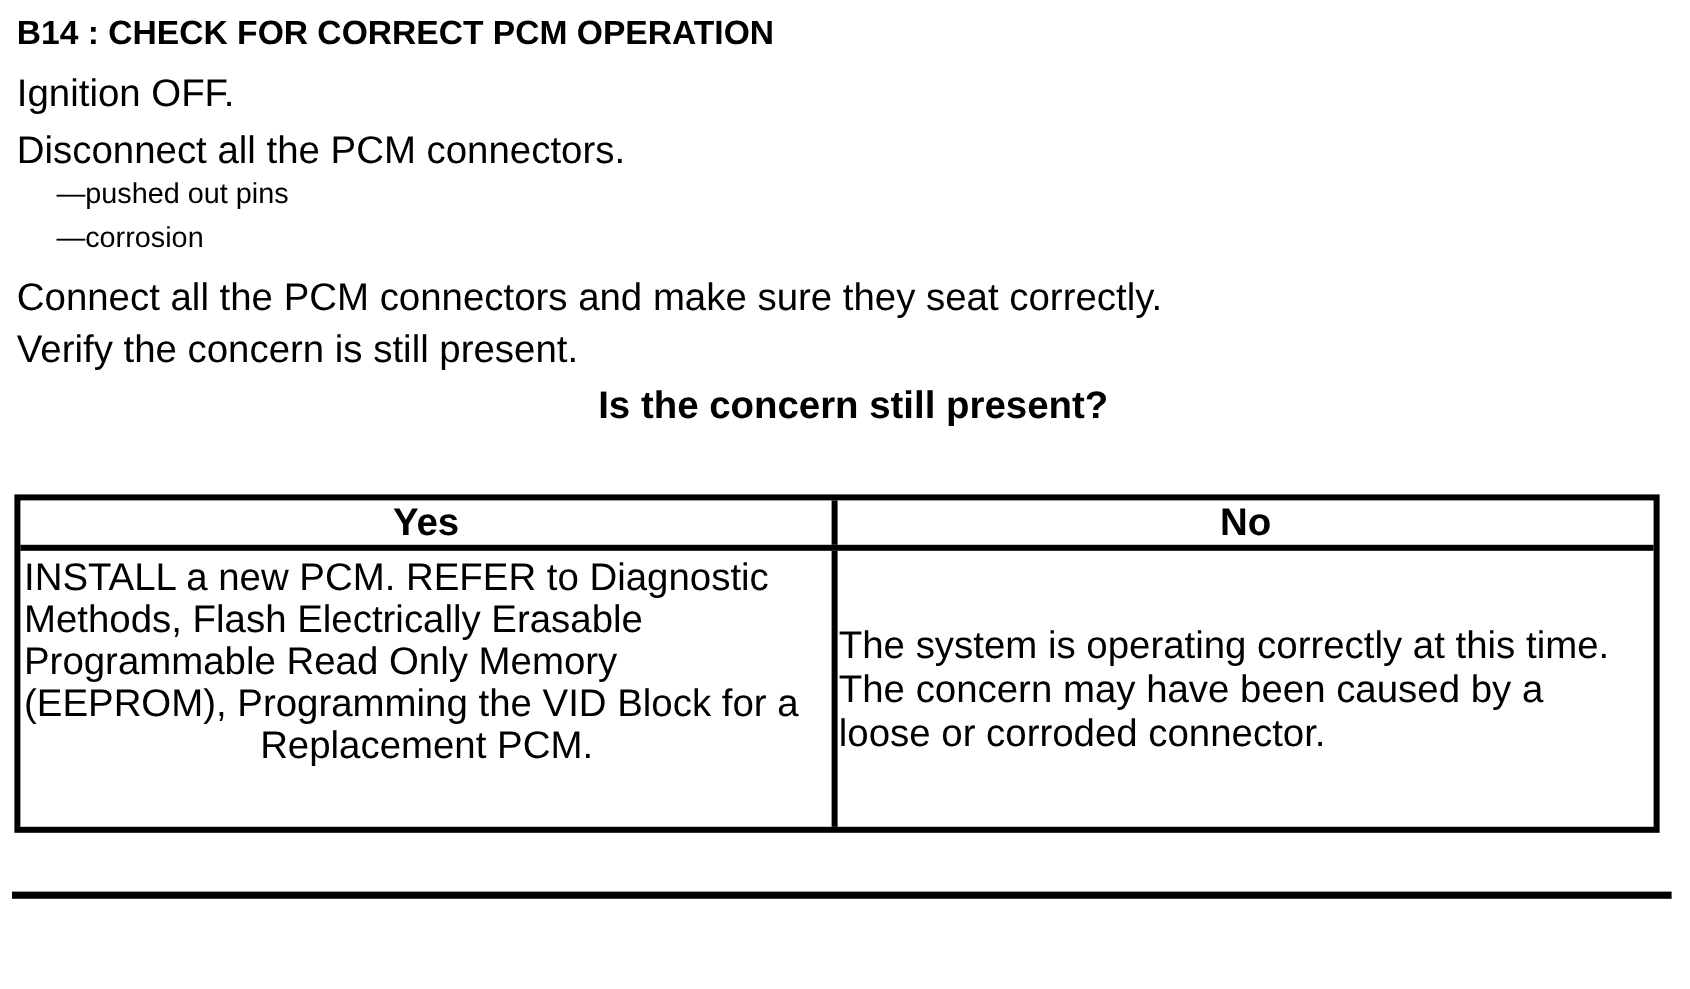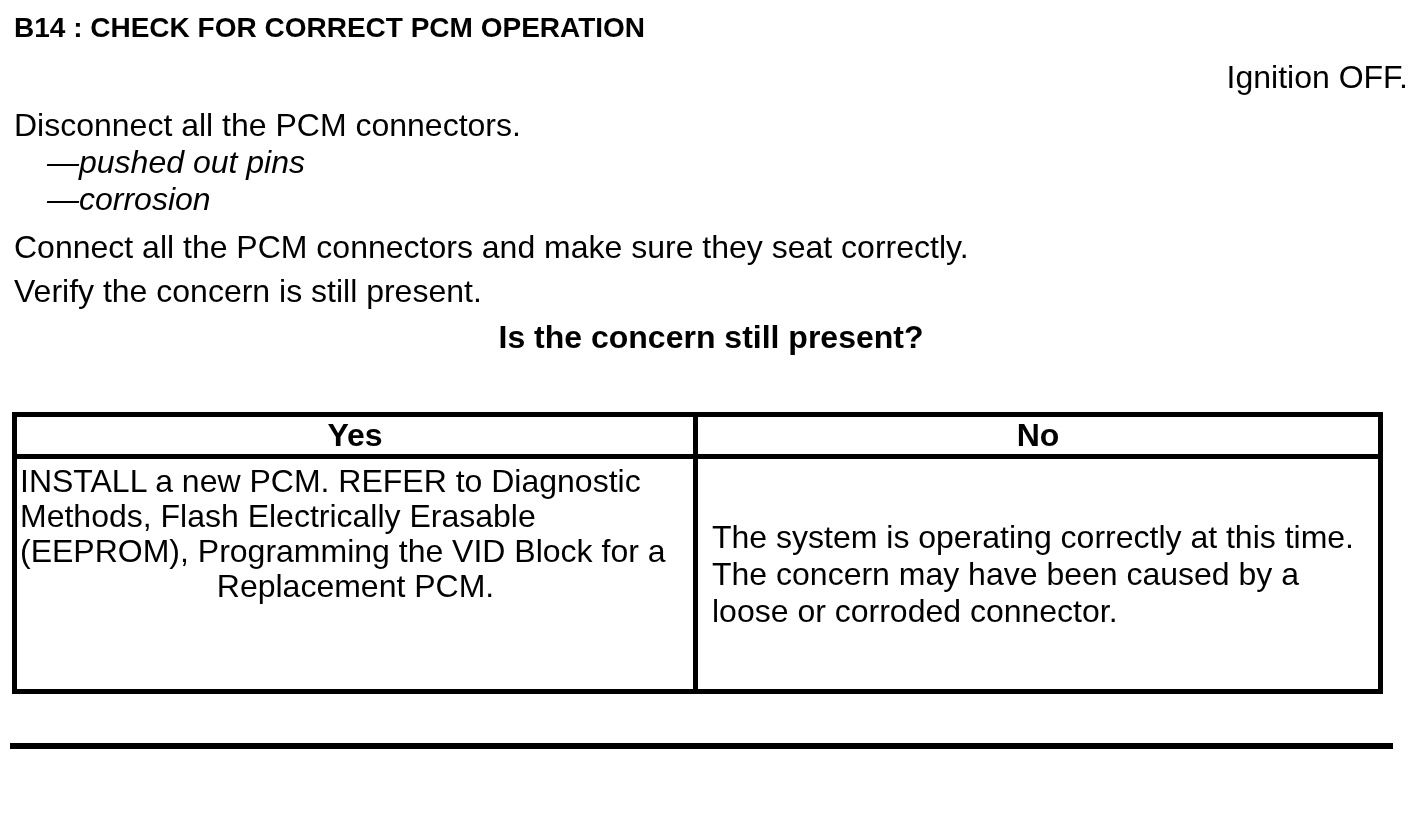--- a/index.html
+++ b/index.html
@@ -22,29 +22,28 @@
     line-height: 32px;
     font-weight: bold;
     white-space: nowrap;
   }
   .step {
     margin: 14px 0 0 14px;
     font-size: 32px;
     line-height: 34px;
     white-space: nowrap;
   }
-  .step.first { margin-top: 16px; text-align: right; }
+  .step.first { margin-top: 16px; }
   .step.mt16 { margin-top: 16px; }
   .step.mt10 { margin-top: 10px; }
   .sub-item {
     margin: 3px 0 0 47px;
-    font-size: 32px;
+    font-size: 24px;
     line-height: 34px;
     white-space: nowrap;
-    font-style: italic;
   }
   .question {
     margin: 12px 0 0 14px;
     font-size: 32px;
     line-height: 34px;
     font-weight: bold;
     white-space: nowrap;
     text-align: center;
   }
   .results-table {
@@ -74,21 +73,21 @@
     padding: 5px 2px 0 3px;
     font-size: 32px;
     line-height: 35px;
   }
   .cell-yes .cell-line { white-space: nowrap; overflow: hidden; }
   .cell-yes .cell-line.centered { text-align: center; }
   .cell-no {
     display: flex;
     flex-direction: column;
     justify-content: center;
-    padding-left: 14px;
+    padding-left: 1px;
     font-size: 32px;
     line-height: 37px;
   }
   .cell-no .cell-line { white-space: nowrap; overflow: hidden; }
   .bottom-rule {
     margin: 49px 0 0 10px;
     width: 1383px;
     height: 6px;
     background: #000000;
   }
@@ -118,20 +117,21 @@
 
   <div class="results-table">
     <div class="t-row t-header-row">
       <div class="t-col-yes t-th">Yes</div>
       <div class="t-col-no t-th">No</div>
     </div>
     <div class="t-row t-body-row">
       <div class="t-col-yes cell-yes">
         <div class="cell-line">INSTALL a new PCM. REFER to Diagnostic</div>
         <div class="cell-line">Methods, Flash Electrically Erasable</div>
+        <div class="cell-line">Programmable Read Only Memory</div>
         <div class="cell-line">(EEPROM), Programming the VID Block for a</div>
         <div class="cell-line centered">Replacement PCM.</div>
       </div>
       <div class="t-col-no cell-no">
         <div class="cell-line">The system is operating correctly at this time.</div>
         <div class="cell-line">The concern may have been caused by a</div>
         <div class="cell-line">loose or corroded connector.</div>
       </div>
     </div>
   </div>

